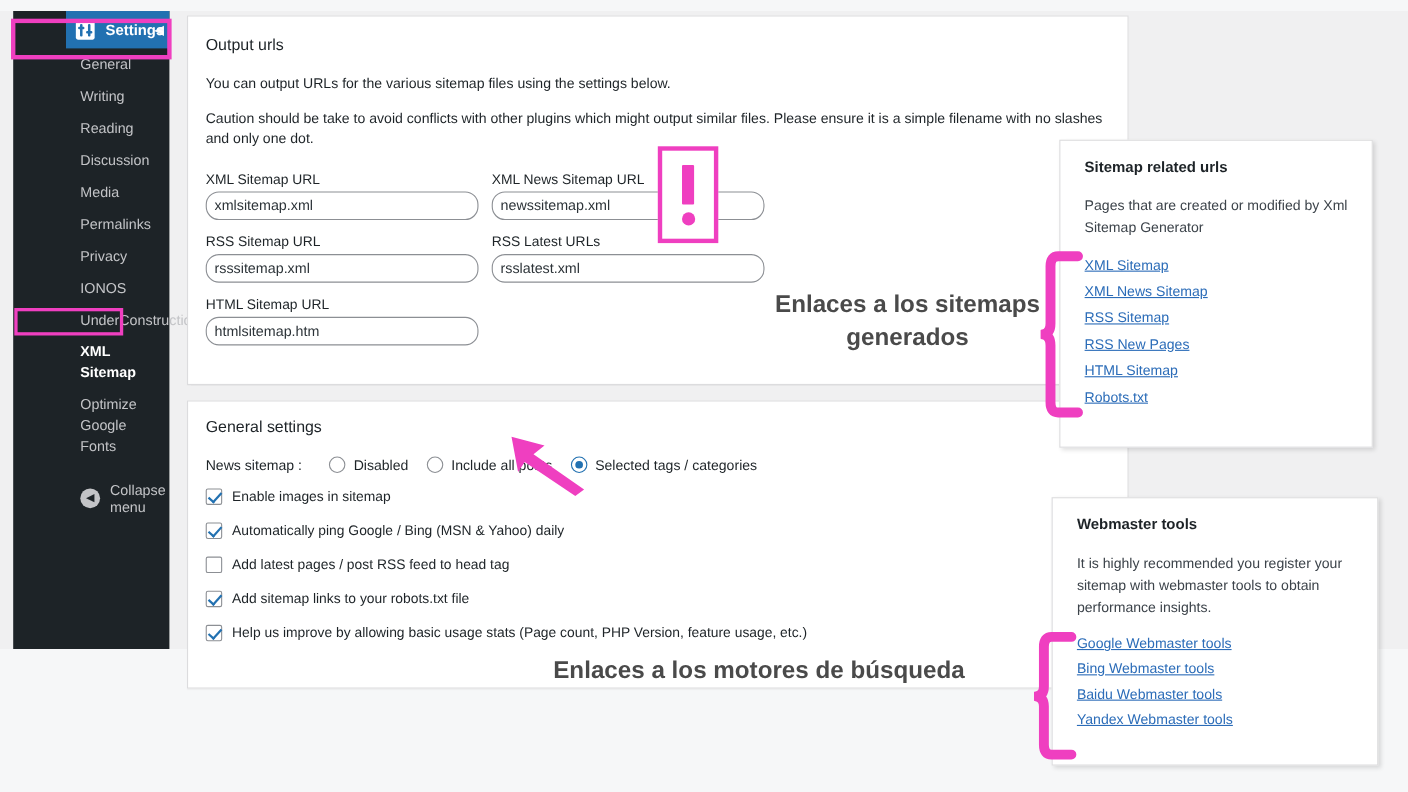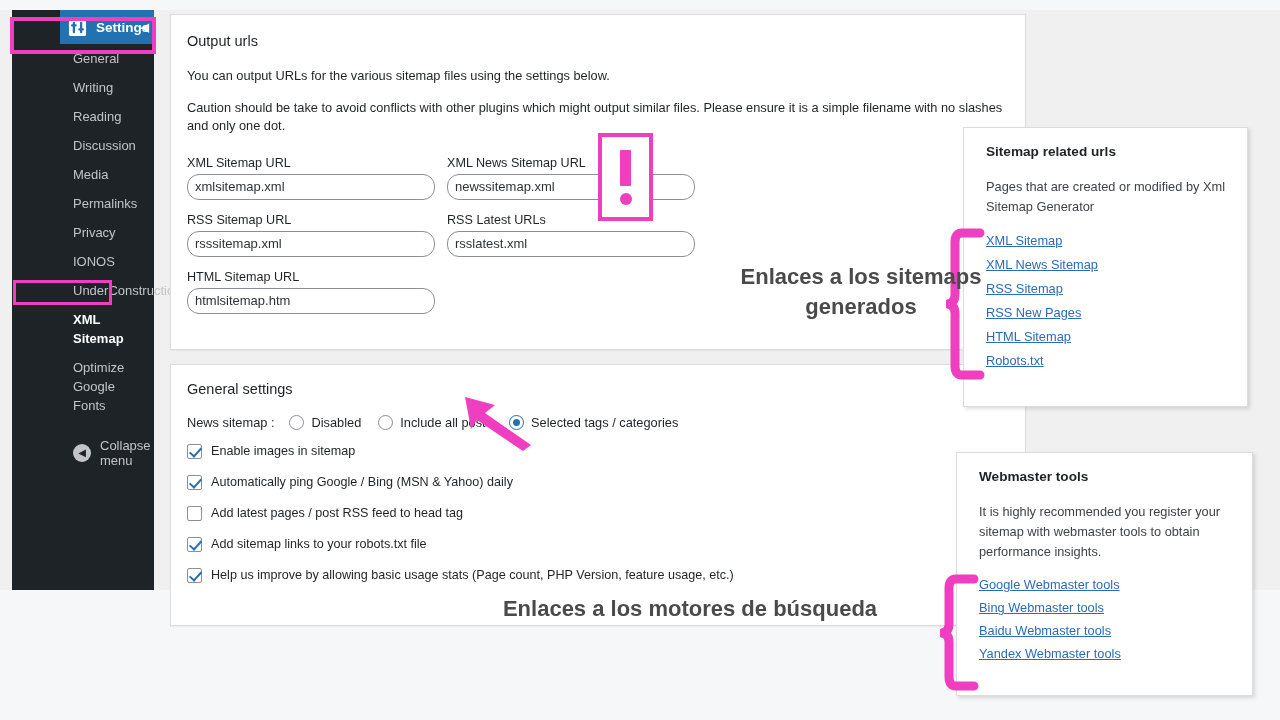--- a/index.html
+++ b/index.html
@@ -106,21 +106,21 @@
     background: #fff; color: #2c3338;
     font-size: 13px; font-family: "Liberation Sans", sans-serif;
     padding: 0 7px;
   }
 
   
   .radio-row {
     display: flex; align-items: center; gap: 7px;
     font-size: 12.8px; color: #1d2327; margin-bottom: 14px;
   }
-  .radio-row .lbl { margin-right: 8px; text-align: center; }
+  .radio-row .lbl { margin-right: 18px; text-align: center; }
   .radio {
     width: 15px; height: 15px; border-radius: 50%;
     border: 1px solid #8c8f94; background: #fff;
     display: inline-block; position: relative; flex: 0 0 auto;
   }
   .radio.on { border-color: #2271b1; }
   .radio.on::after {
     content: ""; position: absolute; left: 3px; top: 3px;
     width: 7px; height: 7px; border-radius: 50%; background: #2271b1;
   }
@@ -183,21 +183,21 @@
     width: 12px; height: 12px; border-radius: 50%;
     background: #ef3fc0; margin-top: 7px;
   }
 
   
   .anno {
     position: absolute; color: #4a4a4a;
     font-weight: 700; pointer-events: none;
   }
   .anno-sitemaps {
-    left: 736px; top: 262px; width: 250px;
+    left: 700px; top: 262px; width: 250px;
     text-align: center; font-size: 22px; line-height: 30px;
   }
   .anno-engines {
     left: 455px; top: 596px; width: 470px;
     text-align: center; font-size: 22px;
   }
 
   
   .arrow-radio { position: absolute; left: 462px; top: 395px; pointer-events: none; }
 </style>

